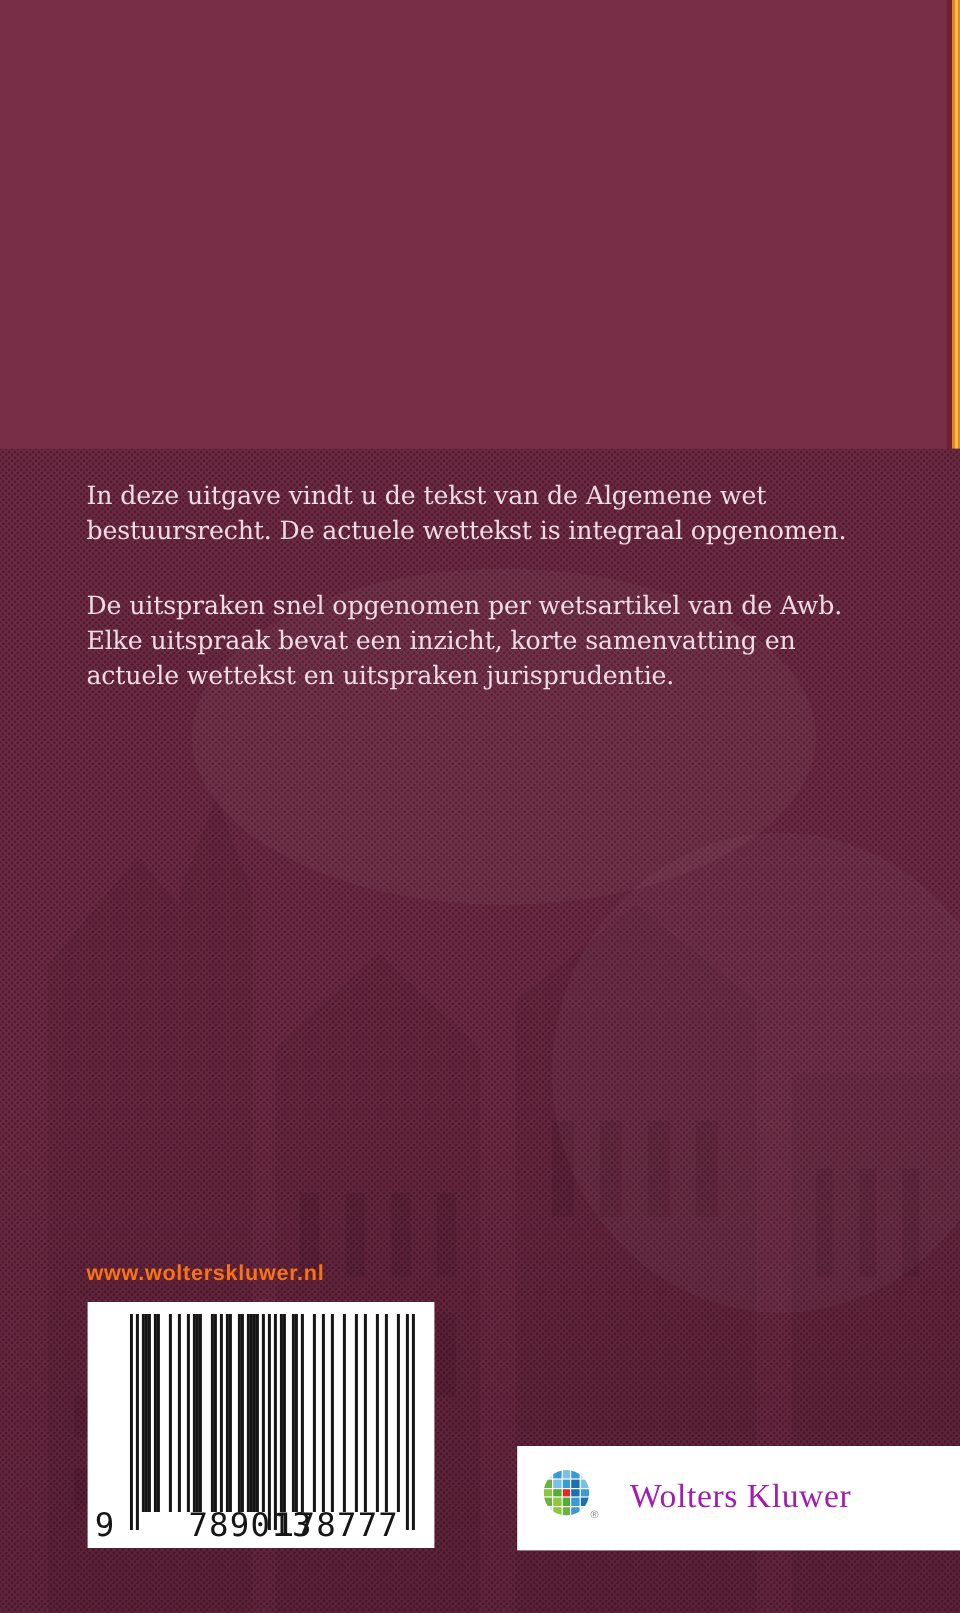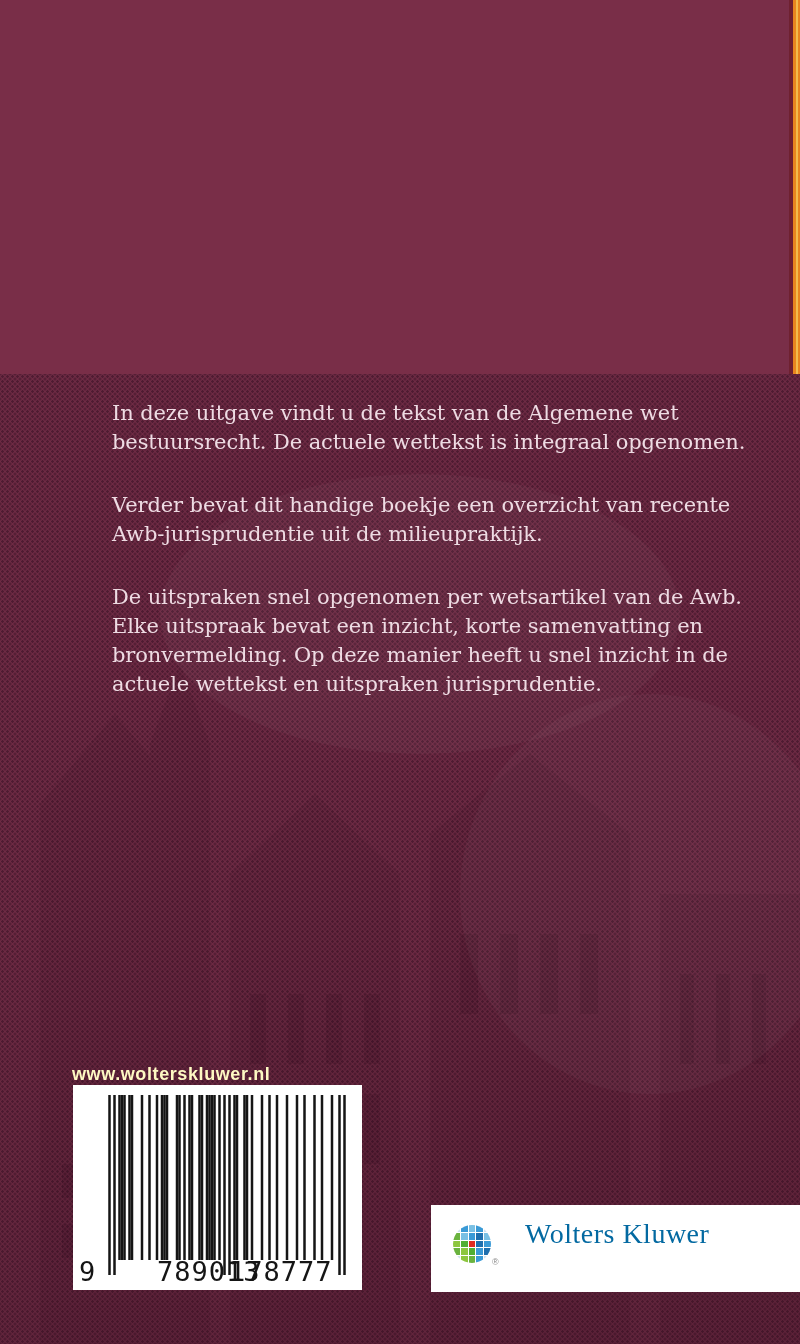--- a/index.html
+++ b/index.html
@@ -33,28 +33,27 @@
     background-position:0 0,2.5px 2.5px,0 0;
   }
   .buildings{position:absolute;left:0;top:0;width:800px;height:970px;}
   
   .blurb{
     position:absolute;left:72px;top:399px;width:620px;
     color:var(--c-body_text,#eedbe3);
     font-size:21px;line-height:29px;letter-spacing:-0.1px;
   }
   .blurb .para{margin:0 0 34px 0;}
-  .blurb .line{white-space:nowrap;padding-left:40px;}
+  .blurb .line{white-space:nowrap;}
   
   .website{
     position:absolute;left:72px;top:1051px;
     font-family:"Liberation Sans",sans-serif;font-weight:bold;
     font-size:18px;letter-spacing:0.6px;
-    color:#fef9c3;
-    margin-top:13px;
+    color:#f97316;
   }
   
   .barcode-box{
     position:absolute;left:73px;top:1085px;width:289px;height:205px;
     background:var(--c-white,#ffffff);
   }
   .barcode-bars{position:absolute;left:35px;top:10px;}
   .bc-digit{
     position:absolute;top:172px;
     font-family:"DejaVu Sans Mono",monospace;
@@ -73,24 +72,24 @@
     display:grid;grid-template-columns:repeat(5,1fr);grid-template-rows:repeat(5,1fr);
     gap:1px;background:#fff;border-radius:50%;overflow:hidden;
     box-sizing:border-box;
   }
   .globe i{display:block;}
   .registered-mark{
     position:absolute;left:61px;top:52px;
     font-family:"Liberation Sans",sans-serif;font-size:9px;color:#8a8a8a;
   }
   .wordmark{
-    position:absolute;left:94px;top:12px;
+    position:absolute;left:94px;top:26px;
     font-family:"Liberation Serif",serif;
     font-size:28px;line-height:34px;letter-spacing:0.5px;
-    color:#0369a1;
+    color:#a21caf;
   }
 </style>
 </head>
 <body>
 
 <div class="cover">
 
   <div class="top-panel">
     <div class="edge-stripe"></div>
   </div>
@@ -135,27 +134,22 @@
       </g>
     </svg>
   </div>
 
   <div class="blurb">
     <div class="para">
       <div class="line">In deze uitgave vindt u de tekst van de Algemene wet</div>
       <div class="line">bestuursrecht. De actuele wettekst is integraal opgenomen.</div>
     </div>
     <div class="para">
-      <div class="line">Verder bevat dit handige boekje een overzicht van recente</div>
-      <div class="line">Awb-jurisprudentie uit de milieupraktijk.</div>
-    </div>
-    <div class="para">
       <div class="line">De uitspraken snel opgenomen per wetsartikel van de Awb.</div>
       <div class="line">Elke uitspraak bevat een inzicht, korte samenvatting en</div>
-      <div class="line">bronvermelding. Op deze manier heeft u snel inzicht in de</div>
       <div class="line">actuele wettekst en uitspraken jurisprudentie.</div>
     </div>
   </div>
 
   <div class="website">www.wolterskluwer.nl</div>
 
   <div class="barcode-box">
     <svg class="barcode-bars" width="238" height="180" viewBox="0 0 237.5 180" xmlns="http://www.w3.org/2000/svg">
         <rect x="0.00" y="0" width="2.5" height="180" fill="#151515"></rect>
         <rect x="5.00" y="0" width="2.5" height="180" fill="#151515"></rect>

